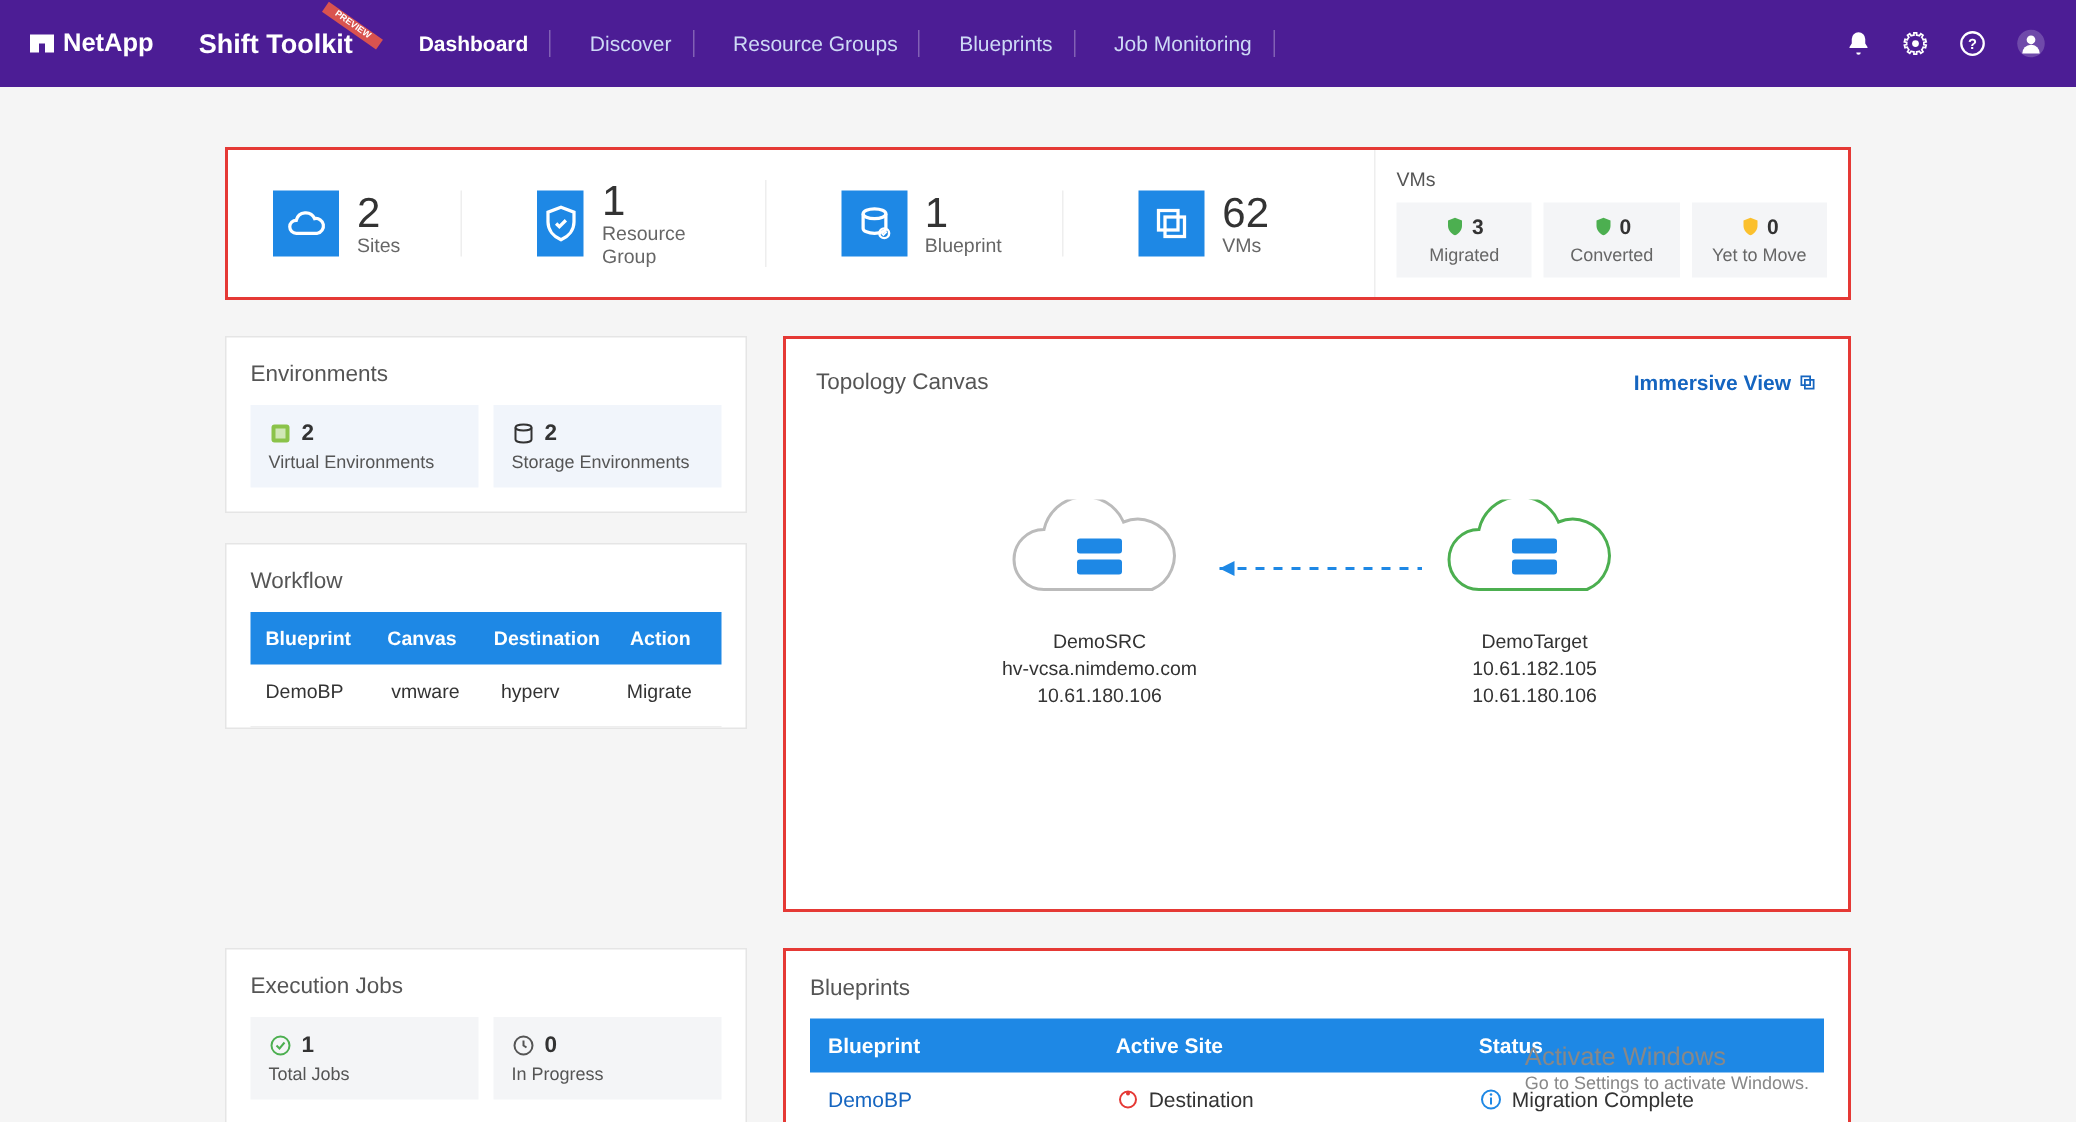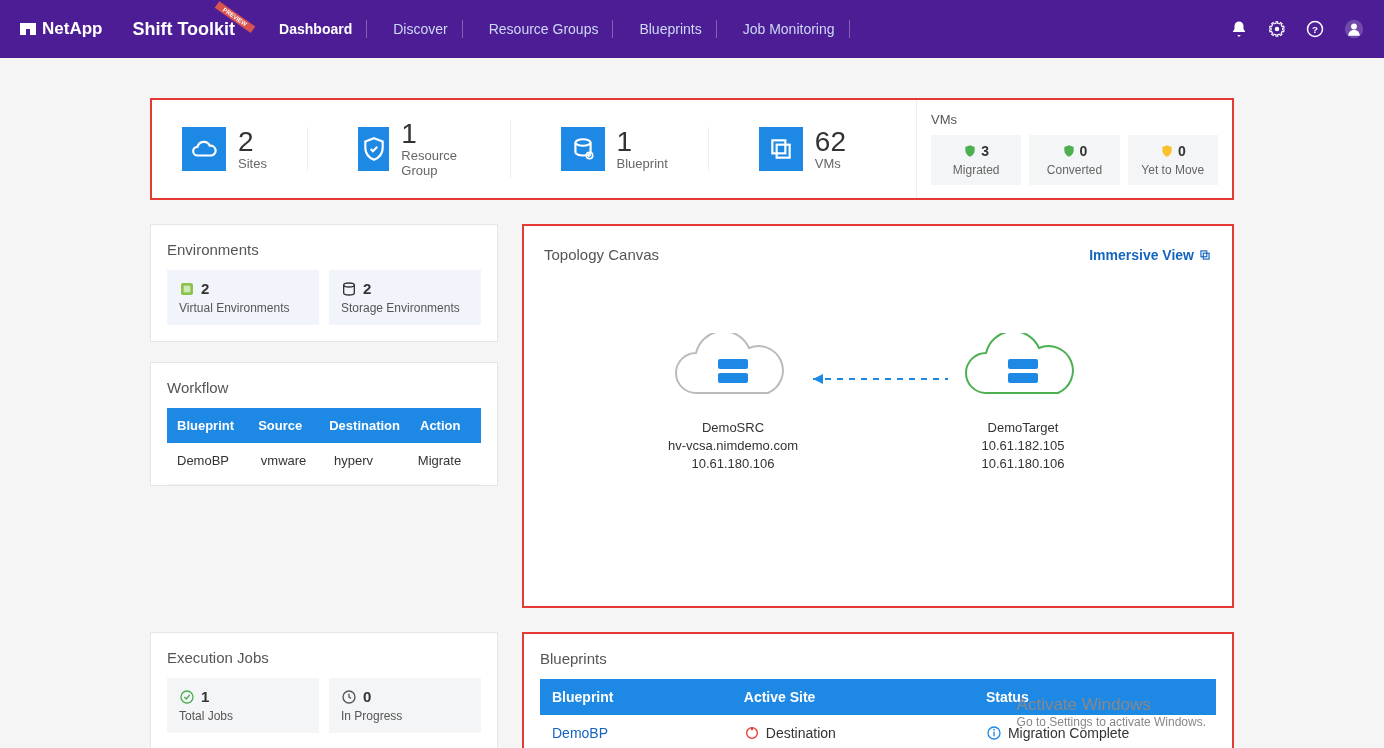--- a/index.html
+++ b/index.html
@@ -225,21 +225,21 @@
               </div>
             <div class="env-card-label">Storage Environments</div>
           </div>
         </div>
       </div>
 
       <div class="panel" style="margin-top:20px; padding:16px 0 0 0;">
         <div class="panel-title" style="padding:0 16px;">Workflow</div>
         <div class="wf-table-head" style="margin:0 16px;">
           <div class="col-bp">Blueprint</div>
-          <div class="col-src">Source</div>
+          <div class="col-src">Canvas</div>
           <div class="col-dst">Destination</div>
           <div class="col-act">Action</div>
         </div>
         <div class="wf-row" style="margin:0 16px; padding-bottom:6px;">
           <div class="col-bp">DemoBP</div>
           <div class="col-src">vmware</div>
           <div class="col-dst">hyperv</div>
           <div class="col-act">Migrate</div>
         </div>
       </div>

